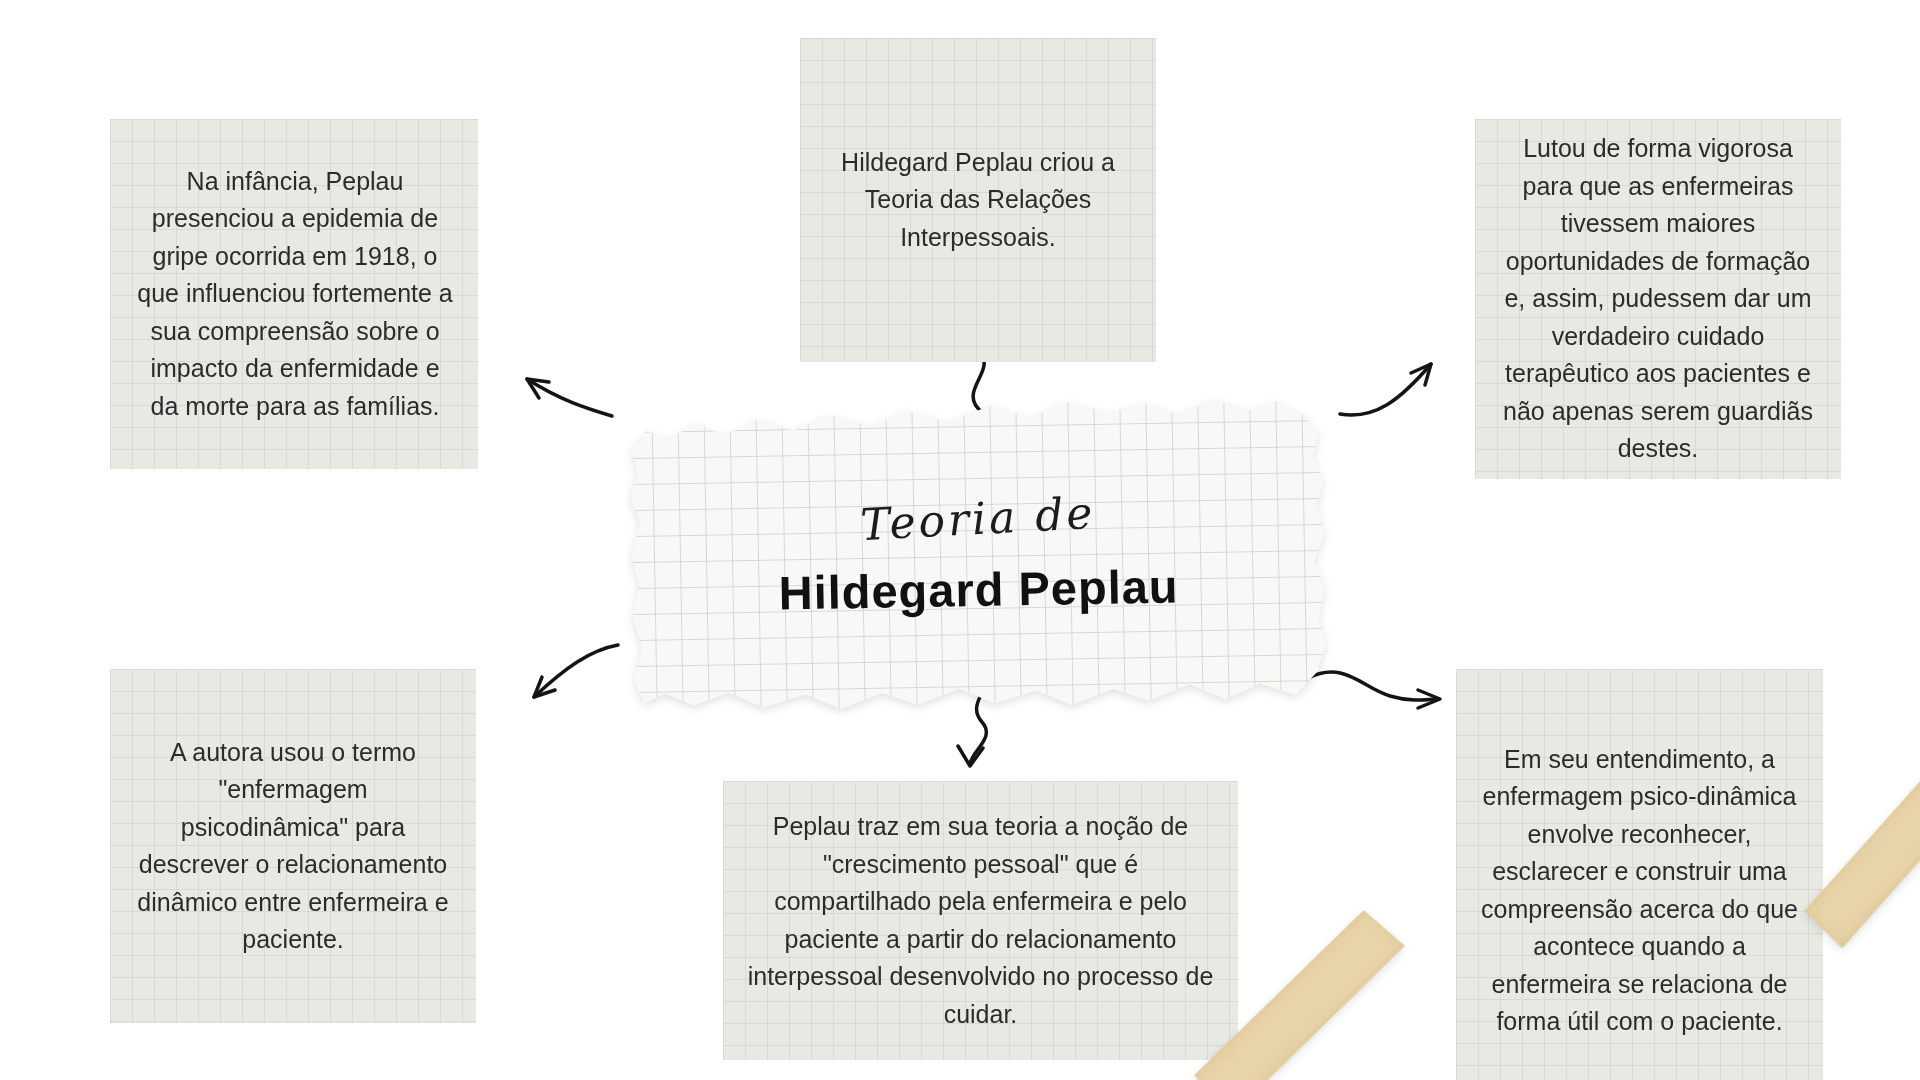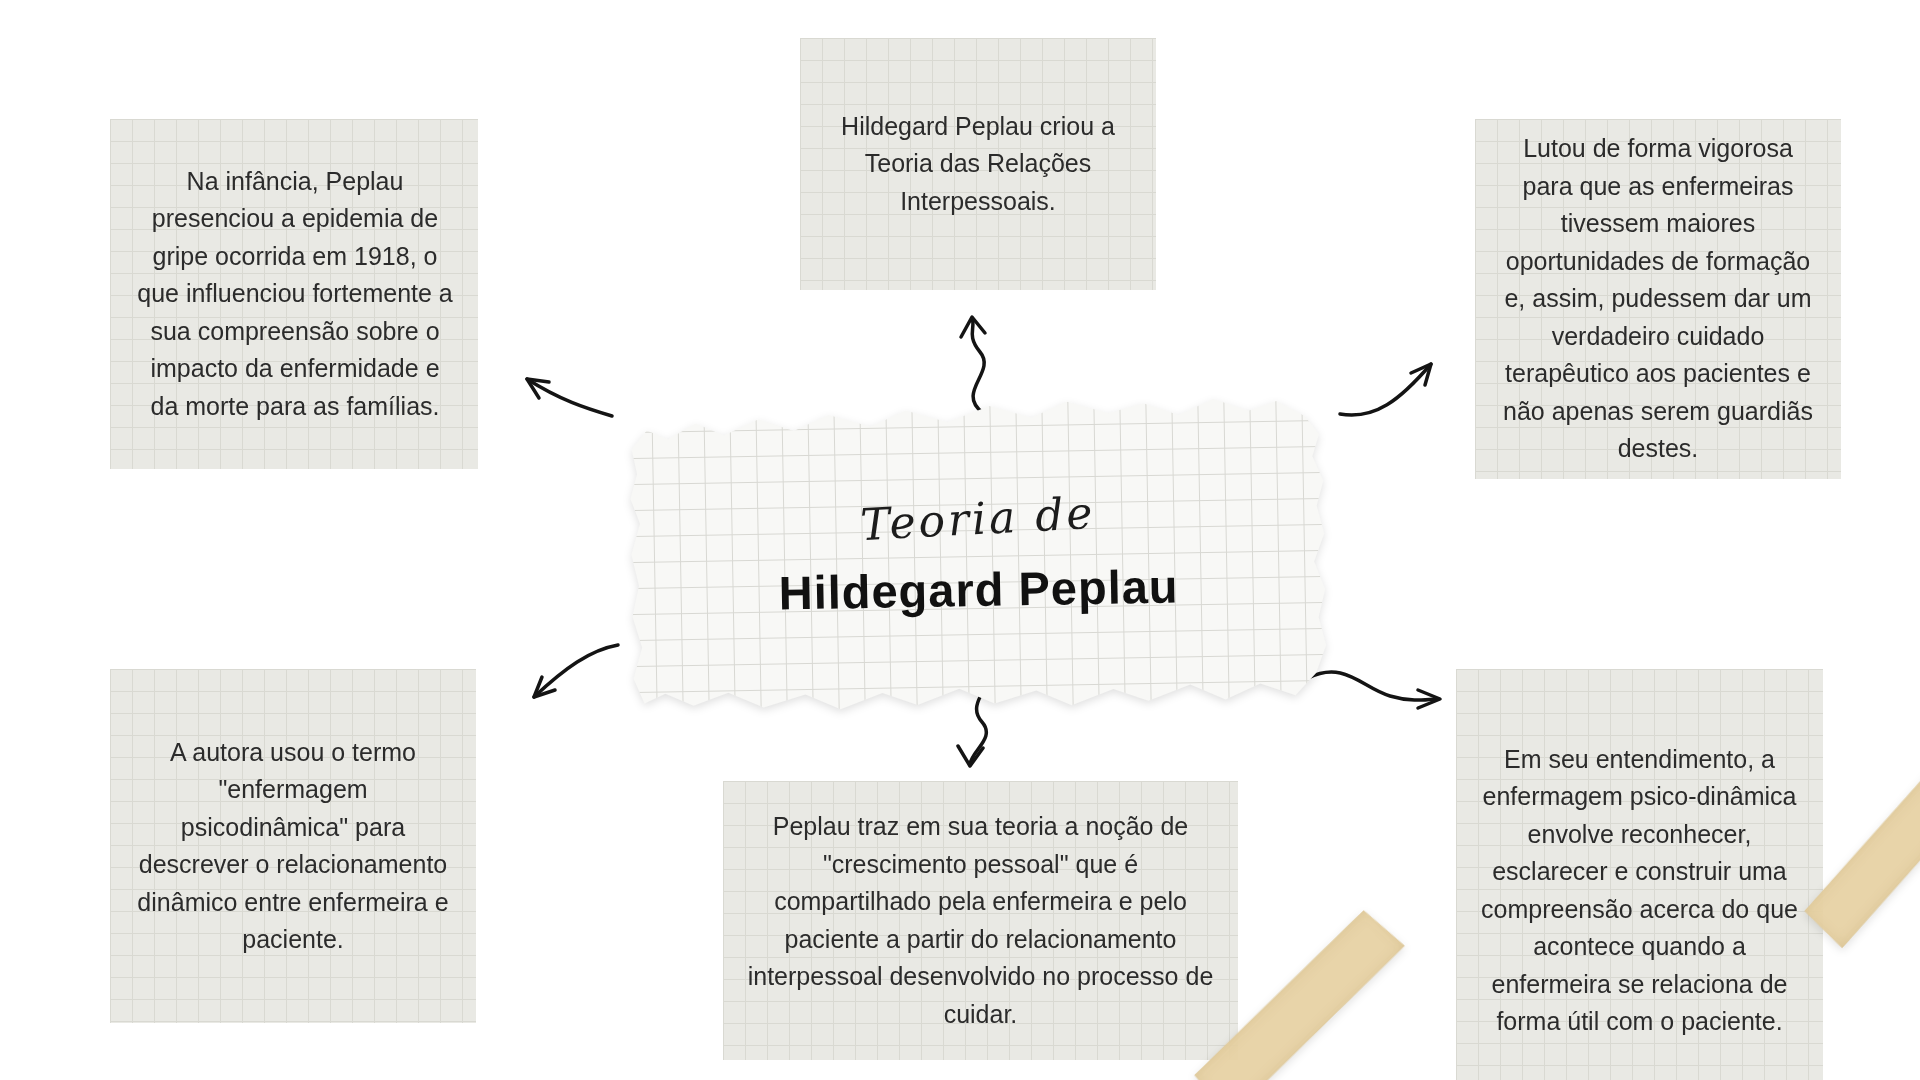--- a/index.html
+++ b/index.html
@@ -32,21 +32,21 @@
   }
   .note p {
     margin: 0;
     text-align: center;
     color: #2b2b2b;
     font-size: 25px;
     line-height: 1.5;
     font-weight: 400;
   }
   .note-tl { left: 110px;  top: 119px; width: 368px; height: 350px; padding-left: 24px; }
-  .note-tc { left: 800px;  top: 38px;  width: 356px; height: 252px; }
+  .note-tc { left: 800px;  top: 38px;  width: 356px; height: 324px; }
   .note-tr { left: 1475px; top: 119px; width: 366px; height: 360px; }
   .note-bl { left: 110px;  top: 669px; width: 366px; height: 354px; }
   .note-bc { left: 723px;  top: 781px; width: 515px; height: 279px; }
   .note-br { left: 1456px; top: 669px; width: 367px; height: 443px; }
 
   
   .center-wrap {
     position: absolute;
     left: 628px;
     top: 400px;

